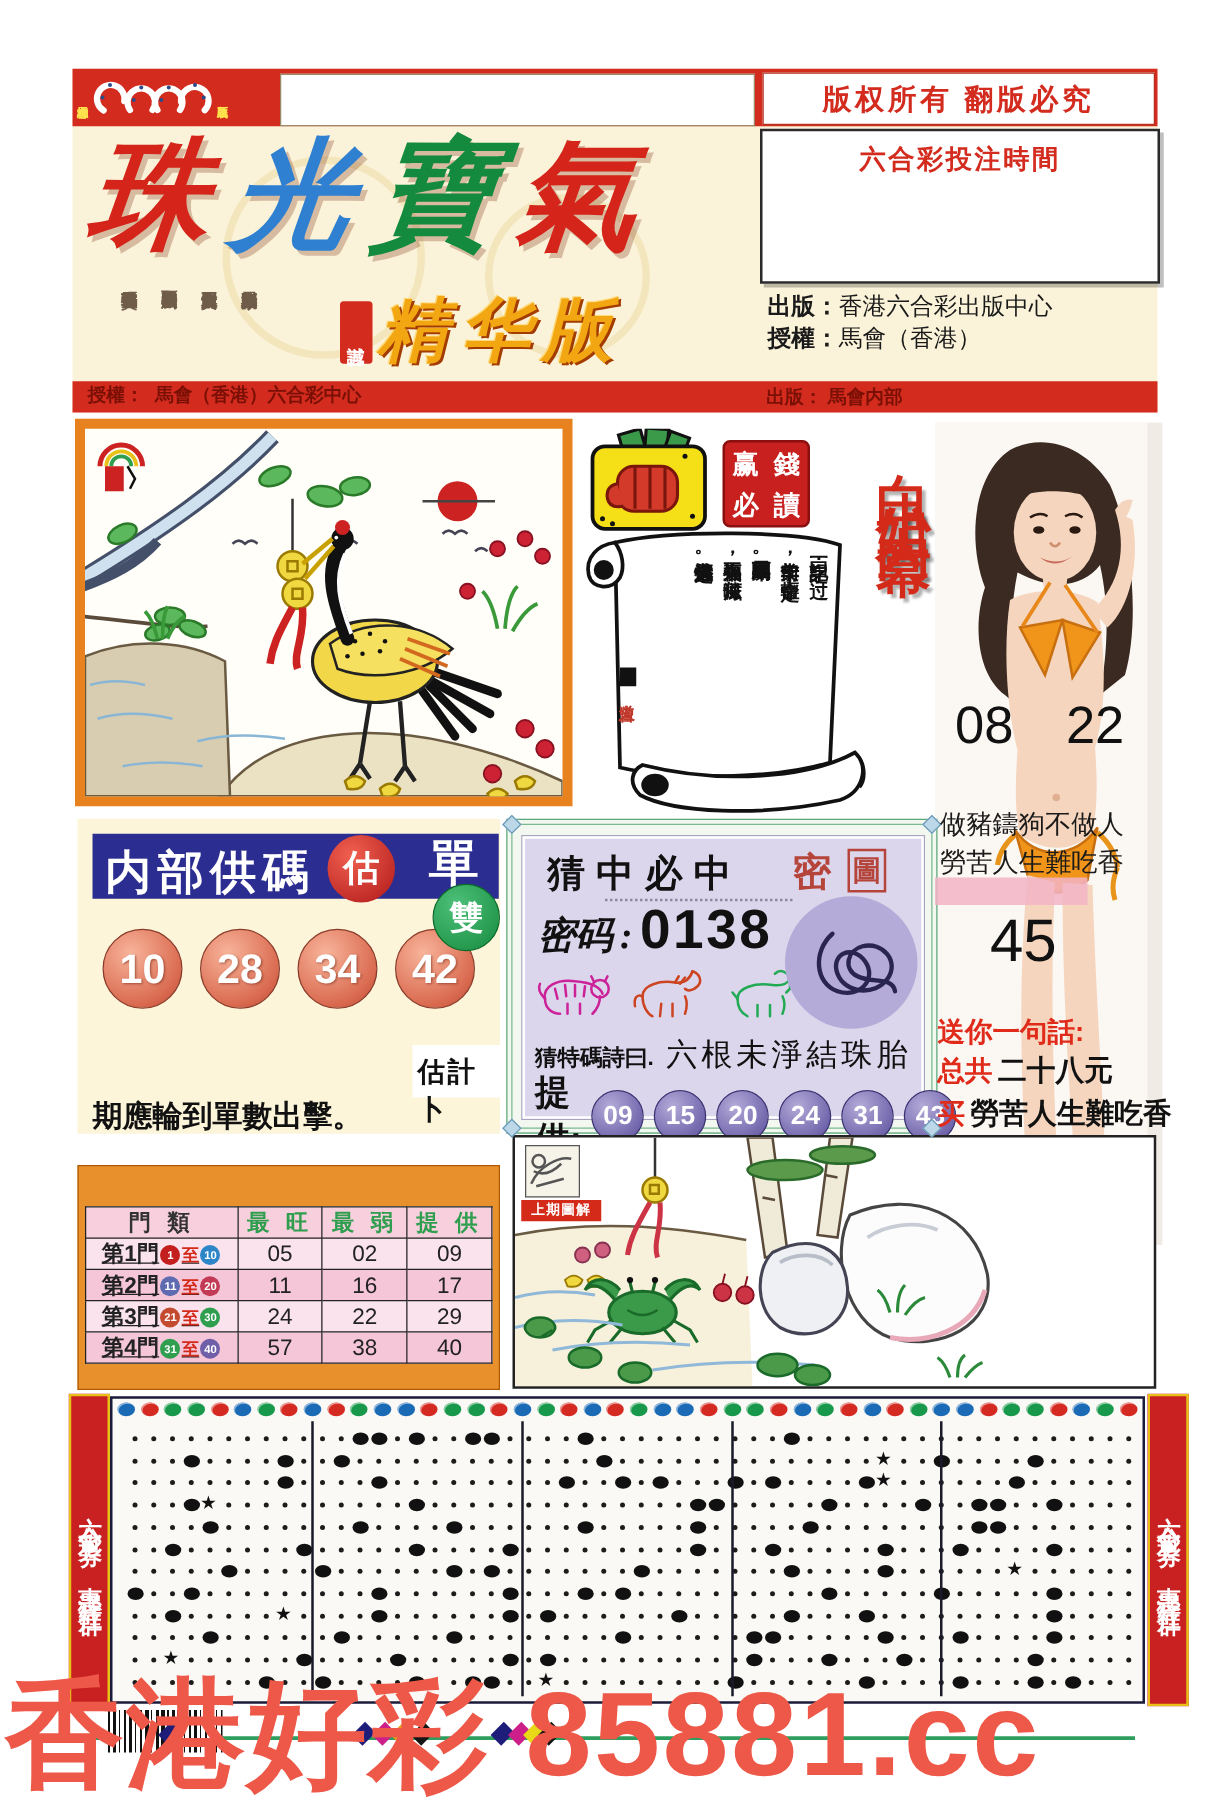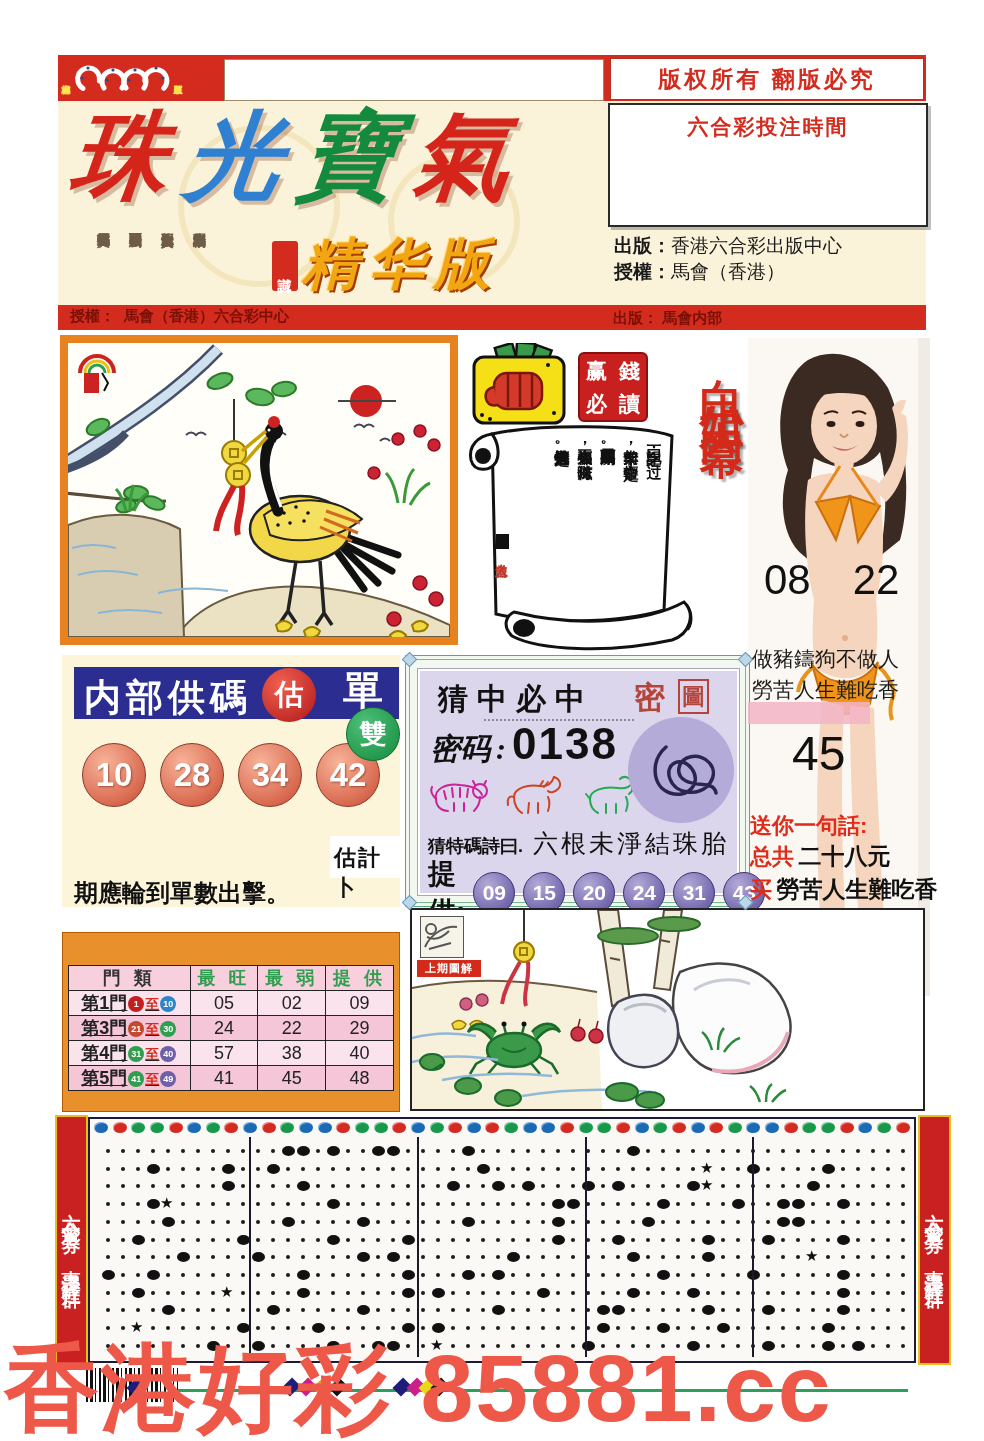--- a/index.html
+++ b/index.html
@@ -624,36 +624,36 @@
           </tr>
         </thead>
       <tbody>
           <tr>
             <td class="gate"><span>第1門</span><span class="mini-ball" style="background: rgb(196, 31, 31);">1</span><span class="to-char">至</span><span class="mini-ball" style="background: rgb(45, 134, 200);">10</span></td>
             <td>05</td>
             <td>02</td>
             <td>09</td>
           </tr>
           <tr>
+            <td class="gate"><span>第2門</span><span class="mini-ball" style="background: rgb(95, 107, 176);">11</span><span class="to-char">至</span><span class="mini-ball" style="background: rgb(194, 58, 85);">20</span></td>
+            <td>11</td>
+            <td>16</td>
+            <td>17</td>
+          </tr>
+          <tr>
             <td class="gate"><span>第3門</span><span class="mini-ball" style="background: rgb(196, 74, 47);">21</span><span class="to-char">至</span><span class="mini-ball" style="background: rgb(47, 158, 79);">30</span></td>
             <td>24</td>
             <td>22</td>
             <td>29</td>
           </tr>
           <tr>
             <td class="gate"><span>第4門</span><span class="mini-ball" style="background: rgb(47, 158, 79);">31</span><span class="to-char">至</span><span class="mini-ball" style="background: rgb(111, 95, 168);">40</span></td>
             <td>57</td>
             <td>38</td>
             <td>40</td>
-          </tr>
-          <tr>
-            <td class="gate"><span>第5門</span><span class="mini-ball" style="background: rgb(47, 158, 79);">41</span><span class="to-char">至</span><span class="mini-ball" style="background: rgb(111, 95, 168);">49</span></td>
-            <td>41</td>
-            <td>45</td>
-            <td>48</td>
           </tr>
         </tbody>
     </table>
   </div>
 
   <div class="abs side-strip" id="strip-left">
     <span>六合彩券●惠澤社群</span>
   </div>
   <div class="abs side-strip" id="strip-right">
     <span>六合彩券●惠澤社群</span>

